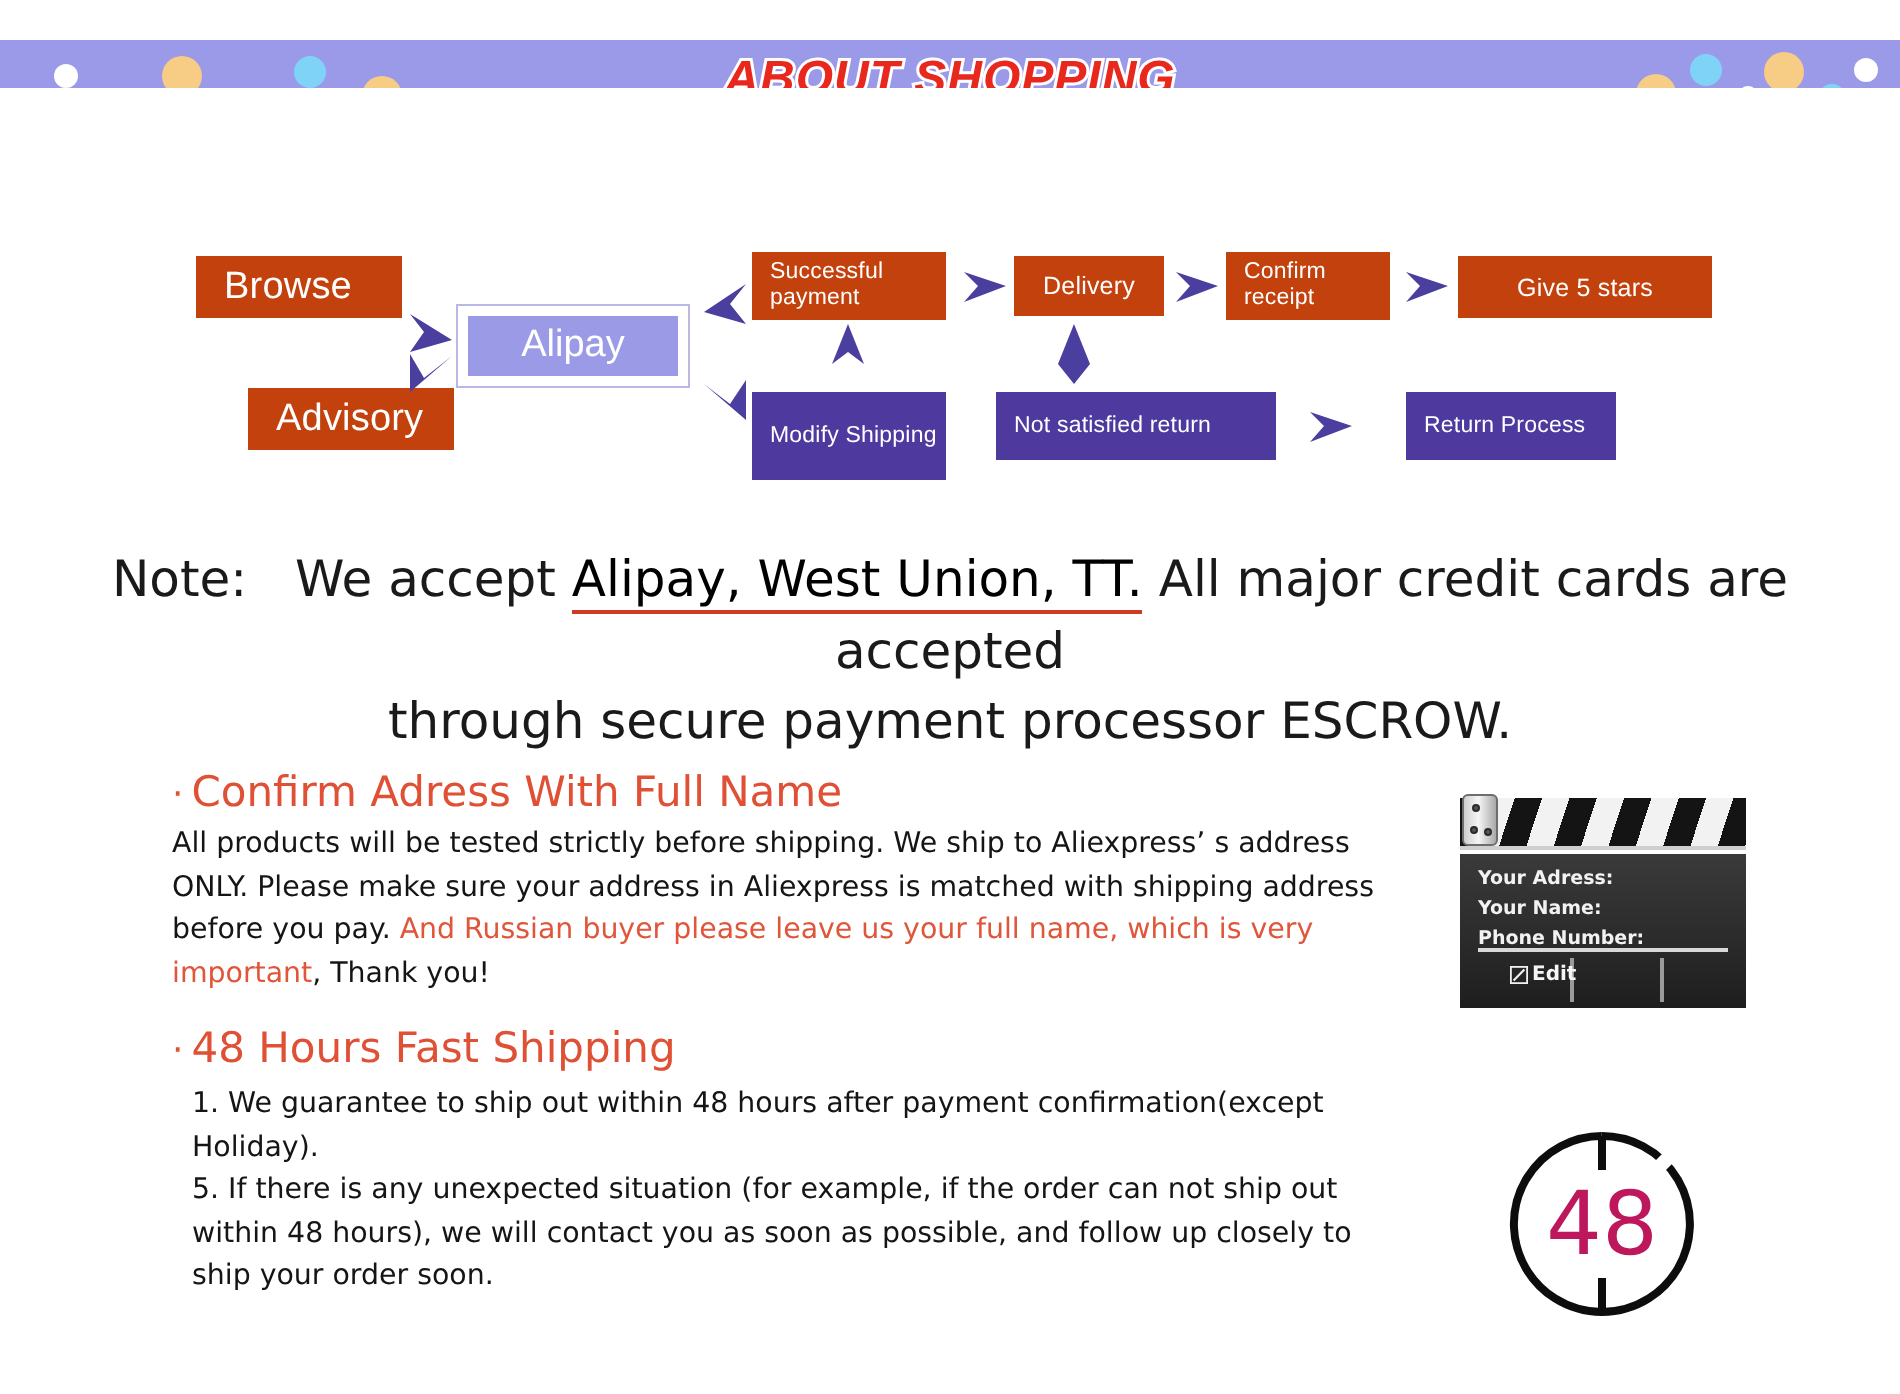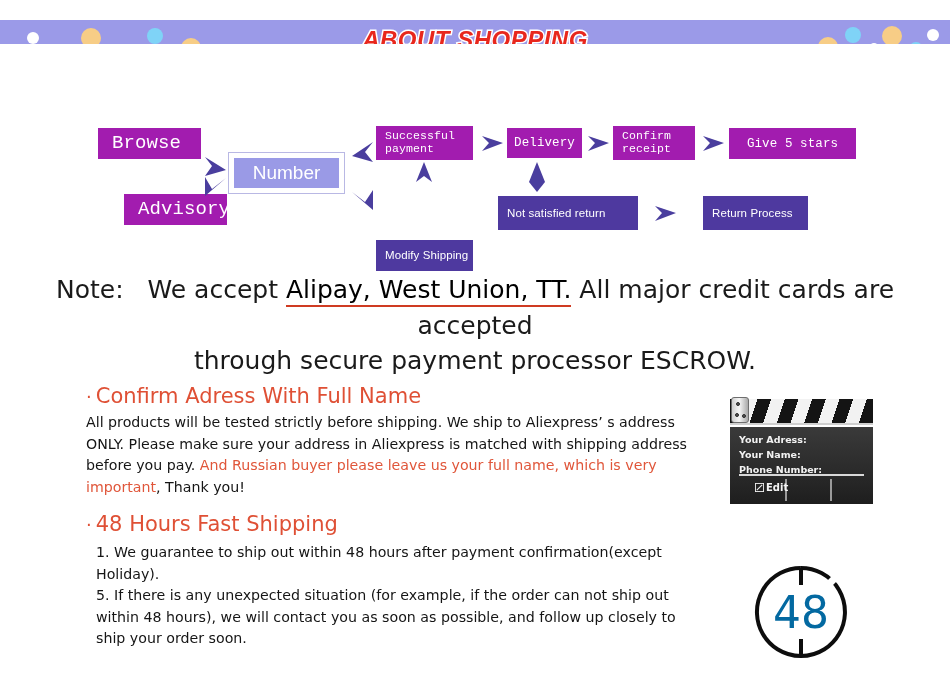--- a/index.html
+++ b/index.html
@@ -50,21 +50,21 @@
     position: absolute;
     display: flex;
     align-items: center;
     justify-content: center;
     text-align: center;
     color: #ffffff;
     font-size: 11.5px;
     line-height: 1.12;
     letter-spacing: 0.1px;
   }
-  .fbox.light { background: #a21caf; font-family: Liberation Mono, monospace; }
+  .fbox.light { background: #c2410c; }
   .fbox.dark  { background: #4e399f; }
   .fbox.big   { font-size: 19px; font-weight: 400; }
   .fbox.med   { font-size: 12.5px; }
   #order-outer {
     position: absolute;
     background: #ffffff;
     border: 1px solid #b9b8e4;
     padding: 5px;
   }
   #order-inner {
@@ -153,21 +153,21 @@
   }
   .clap-div {
     position: absolute; top: 52px; width: 1.5px; height: 22px; background: #9a9a9a;
   }
 
   
   #clock { position: absolute; left: 752px; top: 563px; width: 98px; height: 98px; }
   #clock-num {
     position: absolute; left: 0; top: 0; width: 98px; height: 98px;
     display: flex; align-items: center; justify-content: center;
-    font-size: 44px; color: #0369a1;
+    font-size: 44px; color: #be185d;
     font-family: "DejaVu Sans", sans-serif;
   }
 </style>
 </head>
 <body>
 
 <div id="page">
 
   <div id="banner">
     <div id="banner-dots">
@@ -189,26 +189,26 @@
 
   <div id="flow">
     <div id="flow-boxes">
         <div class="fbox light big" style="left: 98px; top: 28px; width: 103px; height: 31px; justify-content: flex-start; padding-left: 14px;">
           <span>Browse</span>
         </div>
         <div class="fbox light big" style="left: 98px; top: 94px; width: 103px; height: 31px; justify-content: flex-start; padding-left: 14px; margin-left: 26px;">
           <span>Advisory</span>
         </div>
         <div id="order-outer" style="left: 228px; top: 52px; width: 117px; height: 42px;">
-          <div id="order-inner">Number</div>
+          <div id="order-inner">Alipay</div>
         </div>
         <div class="fbox light " style="left: 376px; top: 26px; width: 97px; height: 34px; justify-content: flex-start; padding-left: 9px; text-align: left;">
           <span>Successful payment</span>
         </div>
-        <div class="fbox dark " style="left: 376px; top: 96px; width: 97px; height: 31px; justify-content: flex-start; padding-left: 9px; text-align: left; margin-top: 44px;">
+        <div class="fbox dark " style="left: 376px; top: 96px; width: 97px; height: 44px; justify-content: flex-start; padding-left: 9px; text-align: left;">
           <span>Modify Shipping</span>
         </div>
         <div class="fbox light med" style="left: 507px; top: 28px; width: 75px; height: 30px;">
           <span>Delivery</span>
         </div>
         <div class="fbox dark " style="left: 498px; top: 96px; width: 140px; height: 34px; justify-content: flex-start; padding-left: 9px; text-align: left;">
           <span>Not satisfied return</span>
         </div>
         <div class="fbox light " style="left: 613px; top: 26px; width: 82px; height: 34px; justify-content: flex-start; padding-left: 9px; text-align: left;">
           <span>Confirm receipt</span>

